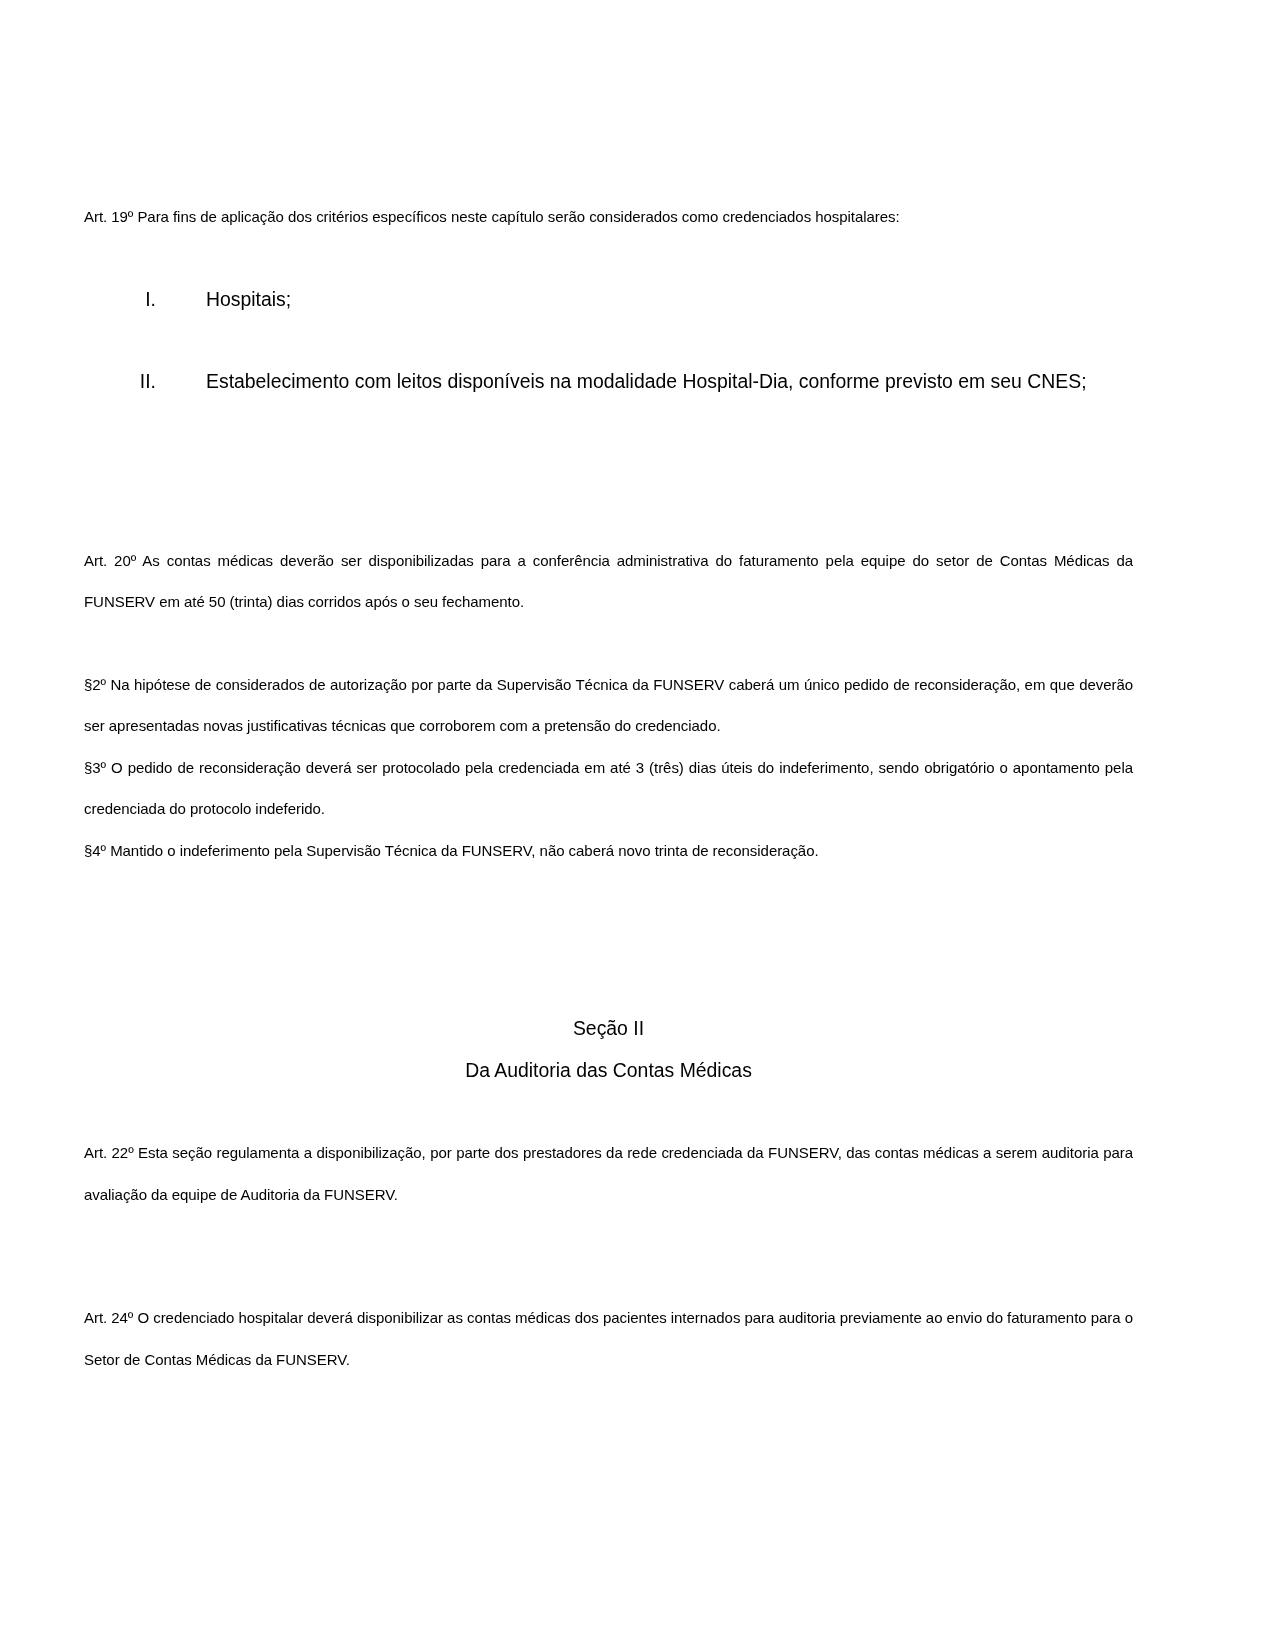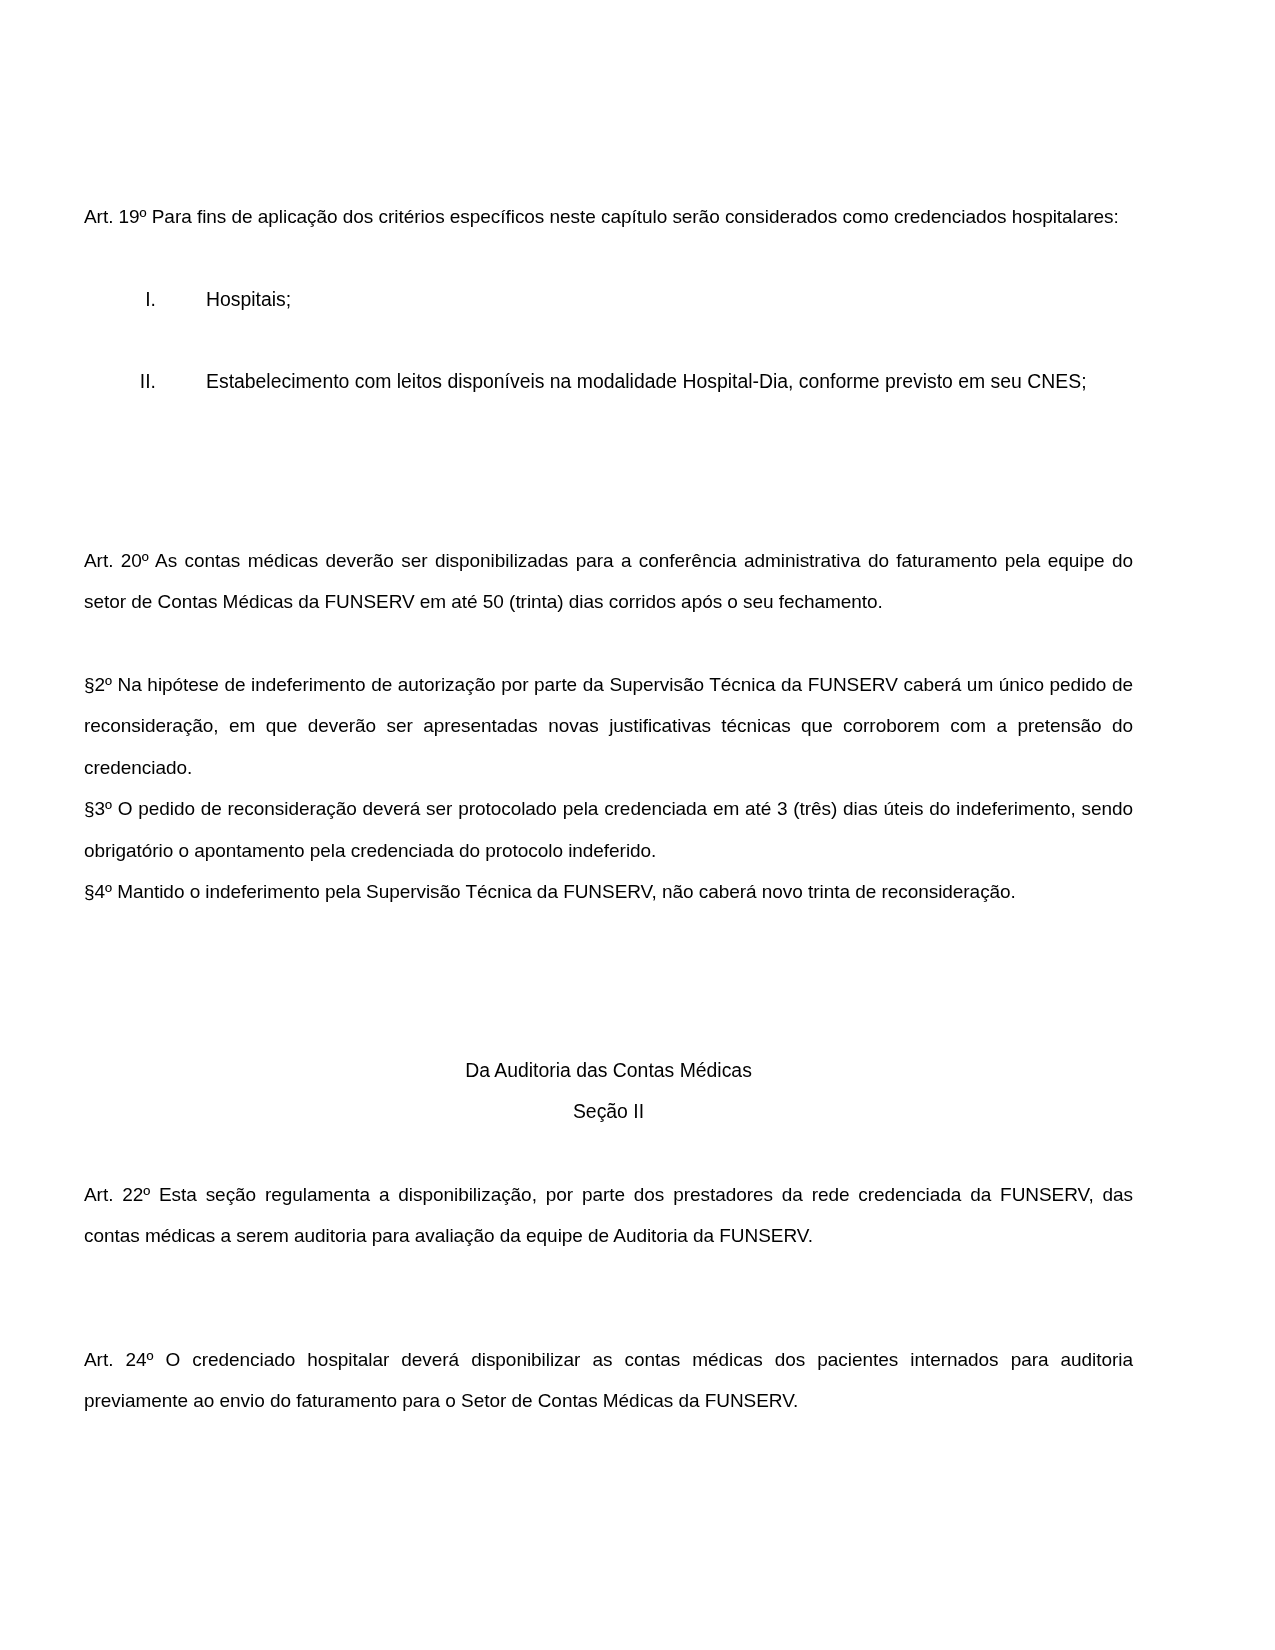--- a/index.html
+++ b/index.html
@@ -21,21 +21,21 @@
     overflow: hidden;
   }
   .content {
     position: absolute;
     left: 84px;
     top: 196px;
     width: 1049px;
   }
   p {
     margin: 0;
-    font-size: 19px;
+    font-size: 15px;
     line-height: 41.5px;
     text-align: justify;
     text-justify: inter-word;
     letter-spacing: -0.05px;
     word-spacing: 0px;
     color: #010101;
   }
   p.lead {
     text-align: left;
   }
@@ -93,31 +93,31 @@
 
 
     <div class="gap-lg"></div>
 
     <p>Art. 20º As contas médicas deverão ser disponibilizadas para a conferência administrativa do faturamento pela equipe do setor de Contas Médicas da FUNSERV em até 50 (trinta) dias corridos após o seu fechamento.</p>
 
     <div class="gap-md"></div>
 
 
 
-    <p>§2º Na hipótese de indeferimento de autorização por parte da Supervisão Técnica da FUNSERV caberá um único pedido de reconsideração, em que deverão ser apresentadas novas justificativas técnicas que corroborem com a pretensão do credenciado.</p>
+    <p>§2º Na hipótese de considerados de autorização por parte da Supervisão Técnica da FUNSERV caberá um único pedido de reconsideração, em que deverão ser apresentadas novas justificativas técnicas que corroborem com a pretensão do credenciado.</p>
 
     <p>§3º O pedido de reconsideração deverá ser protocolado pela credenciada em até 3 (três) dias úteis do indeferimento, sendo obrigatório o apontamento pela credenciada do protocolo indeferido.</p>
 
     <p>§4º Mantido o indeferimento pela Supervisão Técnica da FUNSERV, não caberá novo trinta de reconsideração.</p>
 
     <div class="gap-lg"></div>
     <div class="gap-sm"></div>
 
+    <div class="centered">Seção II</div>
     <div class="centered">Da Auditoria das Contas Médicas</div>
-    <div class="centered">Seção II</div>
 
     <div class="gap-md"></div>
 
     <p>Art. 22º Esta seção regulamenta a disponibilização, por parte dos prestadores da rede credenciada da FUNSERV, das contas médicas a serem auditoria para avaliação da equipe de Auditoria da FUNSERV.</p>
 
     <div class="gap-md"></div>
 
 
     <div class="gap-md"></div>
 

